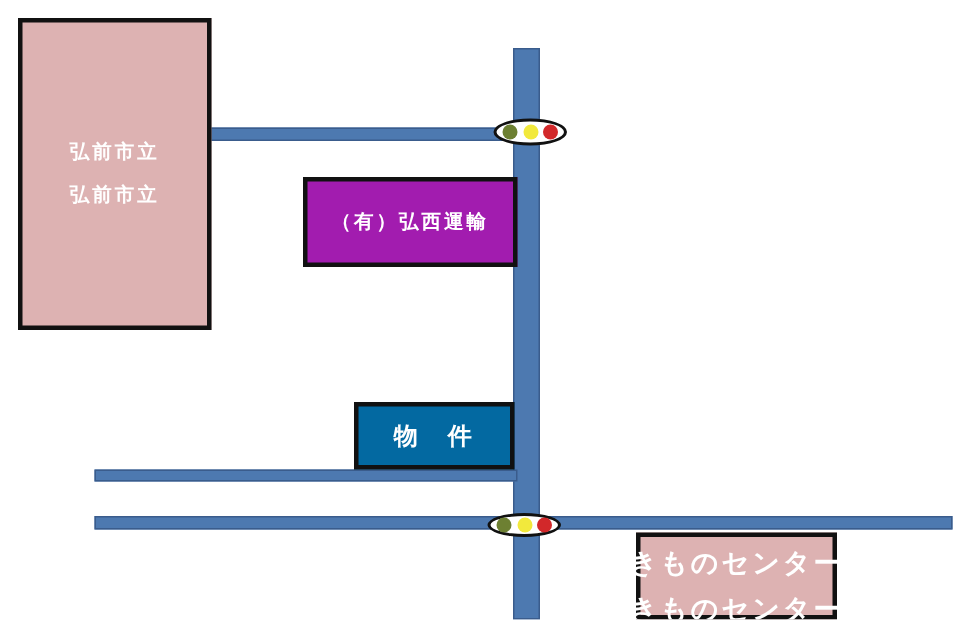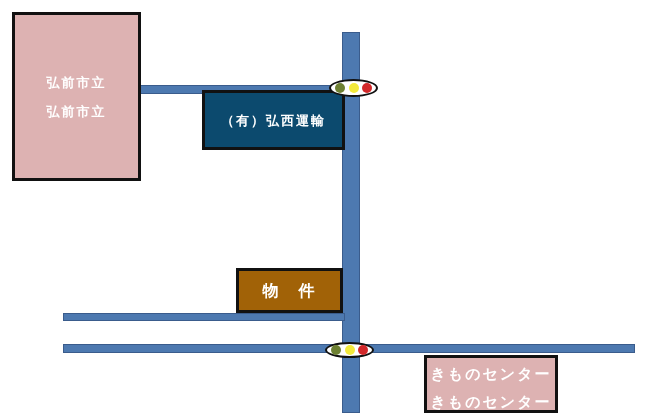--- a/index.html
+++ b/index.html
@@ -35,34 +35,34 @@
     font-weight: bold;
     display: flex;
     flex-direction: column;
     align-items: center;
     justify-content: center;
     text-align: center;
     z-index: 2;
   }
   .box .line { line-height: 1; letter-spacing: 2px; white-space: nowrap; }
   .box-school {
-    left: 12px; top: 12px; width: 129px; height: 169px;
+    left: 12px; top: 12px; width: 129px; height: 208px;
     font-size: 13px; gap: 16px;
   }
   .box-transport {
     left: 202px; top: 90px; width: 143px; height: 60px;
     font-size: 13px;
   }
   .box-property {
     left: 236px; top: 268px; width: 107px; height: 45px;
     font-size: 16px;
   }
   .box-kimono {
     left: 424px; top: 355px; width: 134px; height: 58px;
-    font-size: 15px; gap: 13px;
+    font-size: 18px; gap: 13px;
     justify-content: flex-start; padding-top: 9px;
   }
   
   .signal {
     position: absolute;
     background: #ffffff;
     border: 2px solid #111111;
     border-radius: 50%;
     box-sizing: border-box;
     display: flex;
@@ -86,25 +86,25 @@
   <div class="road road-h-top" style="background-color: rgb(77, 121, 176);"></div>
   <div class="road road-v" style="background-color: rgb(77, 121, 176);"></div>
   <div class="road road-h-middle" style="background-color: rgb(77, 121, 176);"></div>
   <div class="road road-h-bottom" style="background-color: rgb(77, 121, 176);"></div>
 
   <div class="box box-school" style="background-color: rgb(221, 178, 178);">
     <span class="line">弘前市立</span>
     <span class="line">弘前市立</span>
   </div>
 
-  <div class="box box-transport" style="background-color: #0c4a6e;">
+  <div class="box box-transport" style="background-color: #a21caf; margin-top: 28px;">
     <span class="line">（有）弘西運輸</span>
   </div>
 
-  <div class="box box-property" style="background-color: #a16207;">
+  <div class="box box-property" style="background-color: #0369a1;">
     <span class="line">物　件</span>
   </div>
 
   <div class="box box-kimono" style="background-color: rgb(221, 178, 178);">
     <span class="line">きものセンター</span>
     <span class="line">きものセンター</span>
   </div>
 
   <div class="signal signal-north">
     <span class="dot" style="background-color: rgb(109, 128, 50);"></span>

